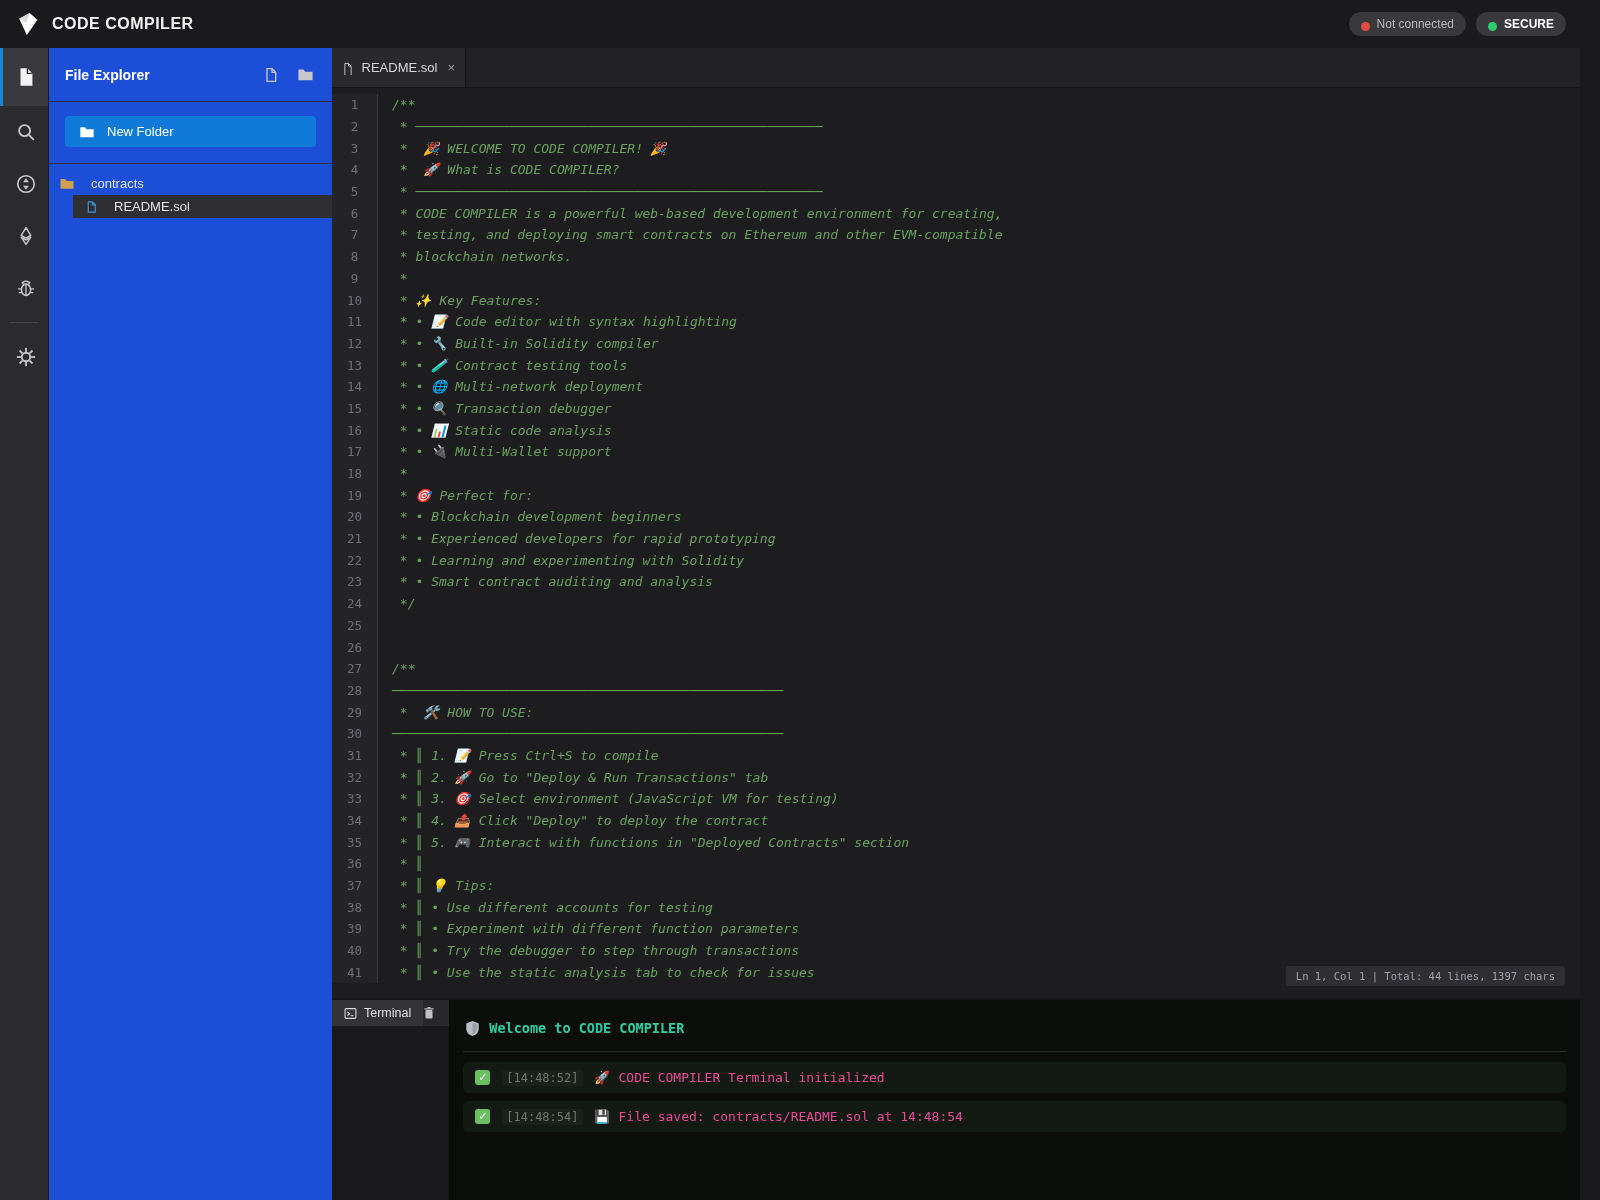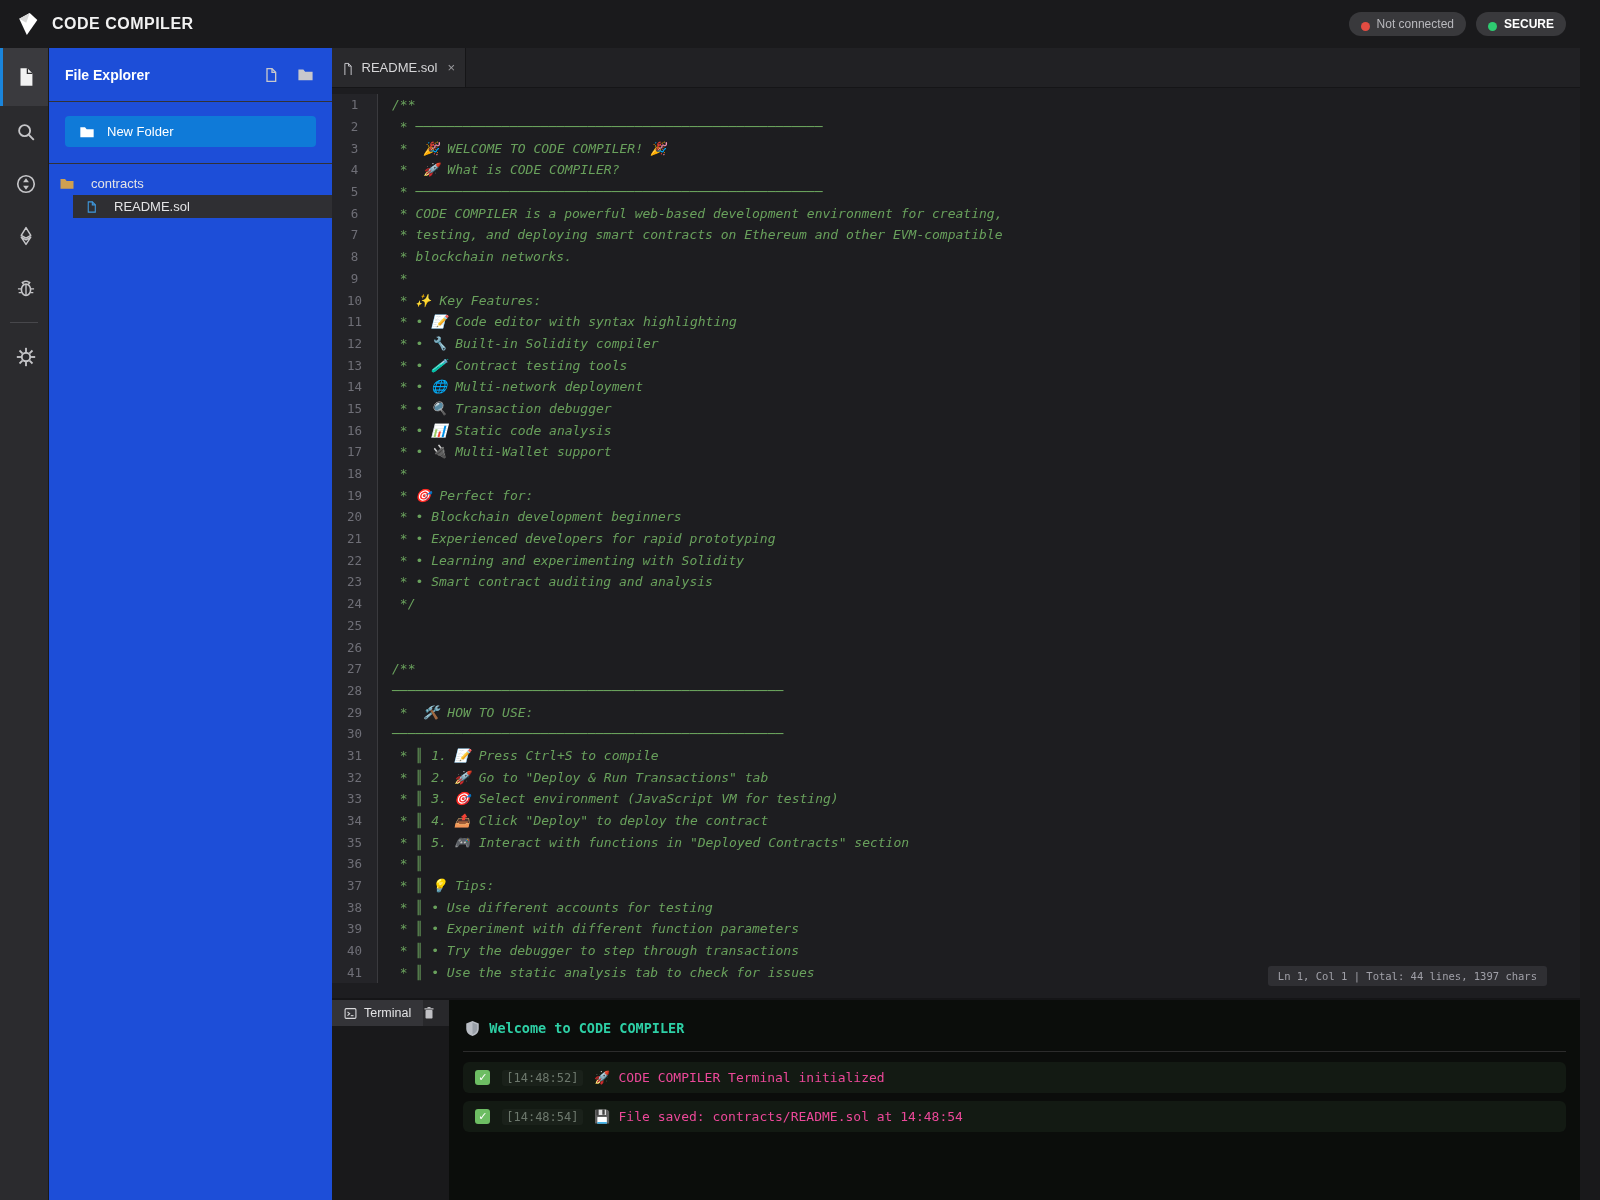--- a/index.html
+++ b/index.html
@@ -61,21 +61,21 @@
 
   .editor { flex:1; position:relative; background:#1d1d20; overflow:hidden;
     padding-top:6px; }
   .code-line { display:flex; height:21.7px; align-items:center; }
   .ln { width:46px; flex:0 0 auto; text-align:center; color:#6f6f77;
     font:12.5px "DejaVu Sans Mono", monospace; background:#242428;
     border-right:1px solid #3a3a3e; height:100%; display:flex;
     align-items:center; justify-content:center; }
   .ct { white-space:pre; padding-left:14px; color:#69a15c;
     font:italic 13px "DejaVu Sans Mono", monospace; }
-  .status-pill { position:absolute; right:33px; bottom:12px; background:#2f2f33;
+  .status-pill { position:absolute; right:15px; bottom:12px; background:#2f2f33;
     border-radius:3px; padding:4px 10px; color:#a0a0a8;
     font:10.5px "DejaVu Sans Mono", monospace; }
 
   
   .terminal { flex:0 0 auto; height:202px; display:flex; flex-direction:row;
     border-top:2px solid #151517; }
   .term-bar { height:26px; background:#28282b; display:flex; align-items:center;
     flex:0 0 auto; }
   .term-tab { height:26px; background:#343438; display:flex; align-items:center;
     gap:7px; padding:0 12px; color:#e2e2e4; font-size:12.5px; cursor:pointer; }

